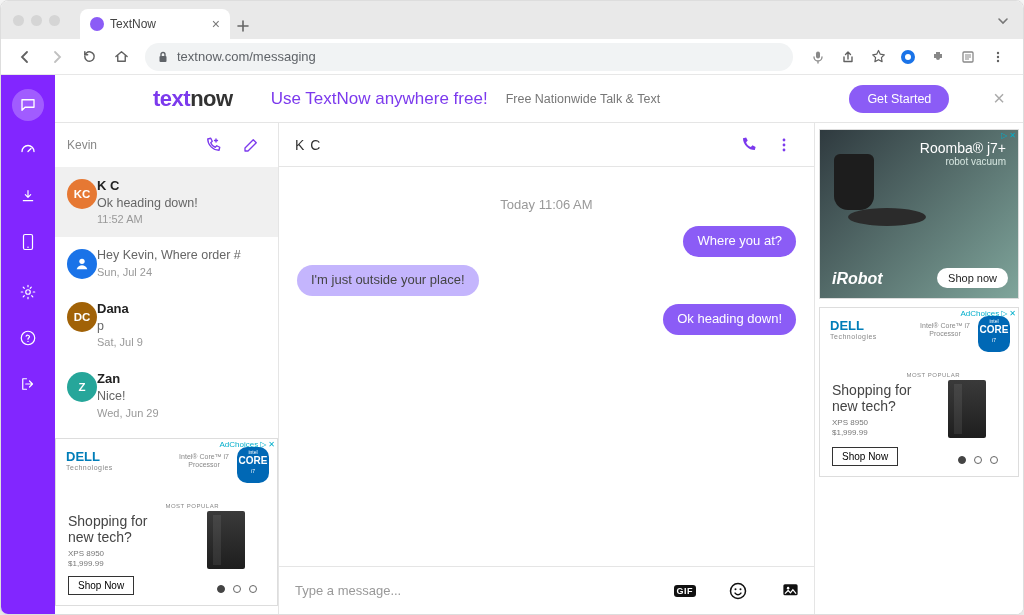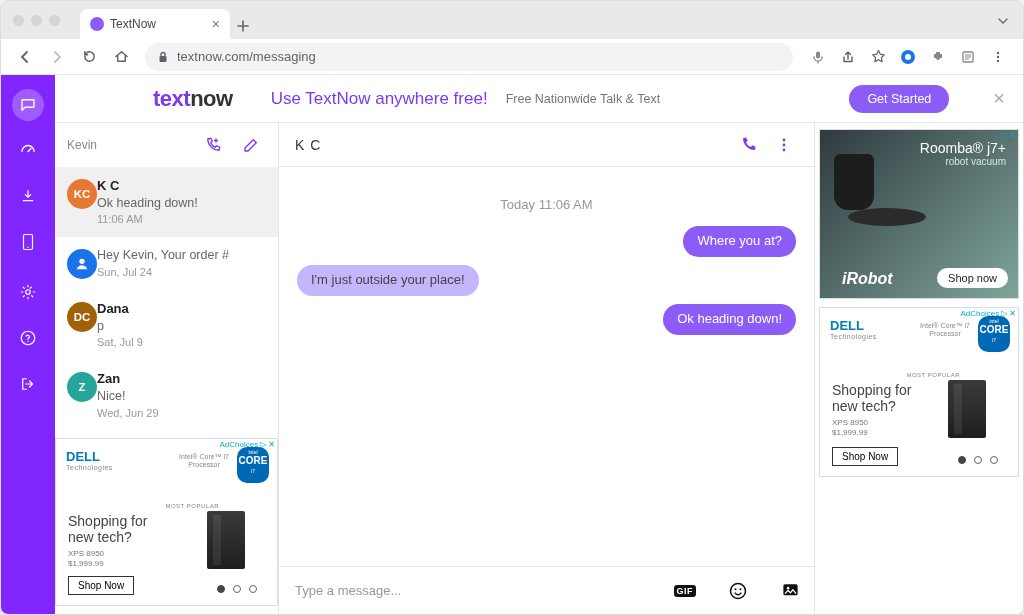--- a/index.html
+++ b/index.html
@@ -199,21 +199,21 @@
   }
   .roomba .top { position:absolute; top:10px; right:12px; text-align:right;}
   .roomba .prod { font-size:14px;}
   .roomba .vac-body {
     position:absolute; left:28px; top:78px; width:78px;height:18px; background:#2b2b2b;border-radius:50%/50%;
   }
   .roomba .dock {
     position:absolute; left:14px; top:24px; width:40px; height:56px;
     background:#1d1d1d; border-radius:6px 6px 14px 14px;
   }
-  .roomba .irobot { position:absolute; left:22px; bottom:10px; font-weight:700; font-style:italic; font-size:16px;}
+  .roomba .irobot { position:absolute; left:12px; bottom:10px; font-weight:700; font-style:italic; font-size:16px;}
   .roomba .shop { position:absolute; right:10px; bottom:10px; background:#fff;color:#222;border:none;border-radius:13px;padding:4px 11px;font-size:11px;}
 
   .dell-ad {
     height:170px; background:#fff; position:relative; padding:10px;
   }
   .dell-logo { color:var(--dell-blue); font-weight:700; font-size:13px;}
   .dell-logo .sub { display:block; font-size:7px; color:#888; font-weight:400; letter-spacing:.5px;}
   .intel-badge {
     position:absolute; top:8px; right:8px; width:32px;height:36px;
     background: var(--intel-blue); border-radius:10px; color:#fff;
@@ -418,33 +418,33 @@
                   <path d="M4 16V20h4L19 9l-4-4L4 16z" fill="none" stroke="var(--purple)" stroke-width="1.8" stroke-linejoin="round"></path>
                 </svg>
             </span>
           </div>
 
           <div class="conv-item active">
             <div class="avatar av-kc">KC</div>
             <div class="conv-text">
               <span class="conv-name">K C</span>
               <span class="conv-preview">Ok heading down!</span>
-              <span class="conv-time">11:06 AM</span>
+              <span class="conv-time">11:52 AM</span>
             </div>
           </div>
 
           <div class="conv-item">
             <div class="avatar av-blue">
               <svg width="16" height="16" viewBox="0 0 24 24">
                   <circle cx="12" cy="8" r="4" fill="#fff"></circle>
                   <path d="M4 20c1-4 5-6 8-6s7 2 8 6" fill="#fff"></path>
                 </svg>
             </div>
             <div class="conv-text">
-              <span class="conv-preview">Hey Kevin, Your order #</span>
+              <span class="conv-preview">Hey Kevin, Where order #</span>
               <span class="conv-time">Sun, Jul 24</span>
             </div>
           </div>
 
           <div class="conv-item">
             <div class="avatar av-dc">DC</div>
             <div class="conv-text">
               <span class="conv-name">Dana</span>
               <span class="conv-preview">p</span>
               <span class="conv-time">Sat, Jul 9</span>

